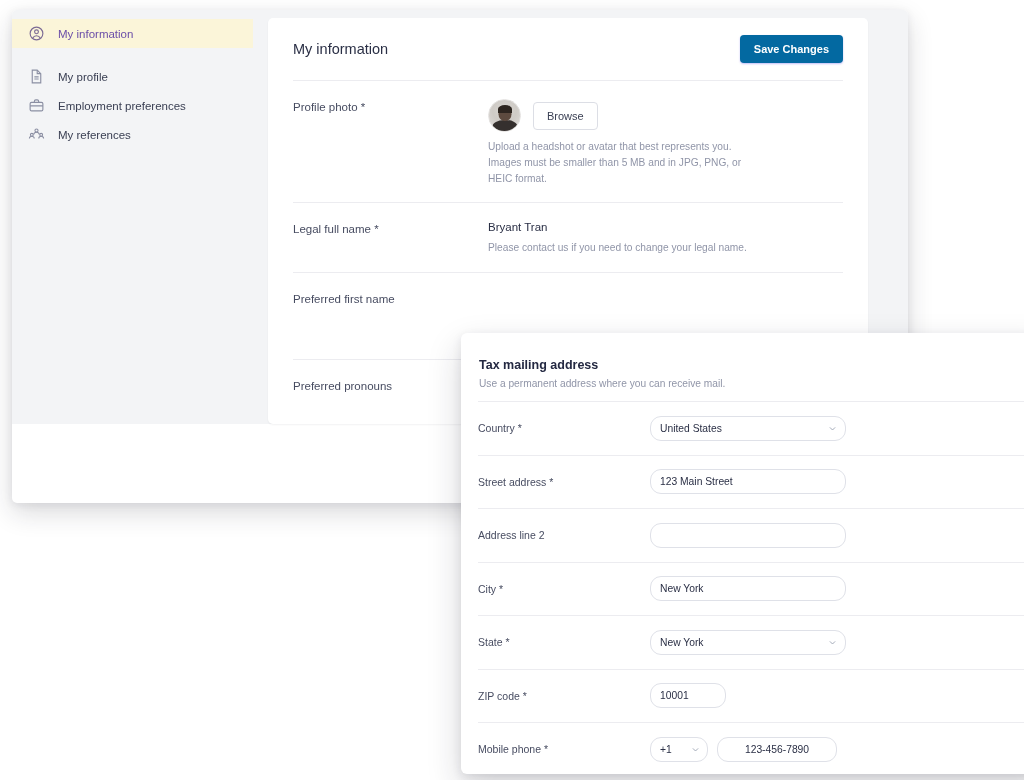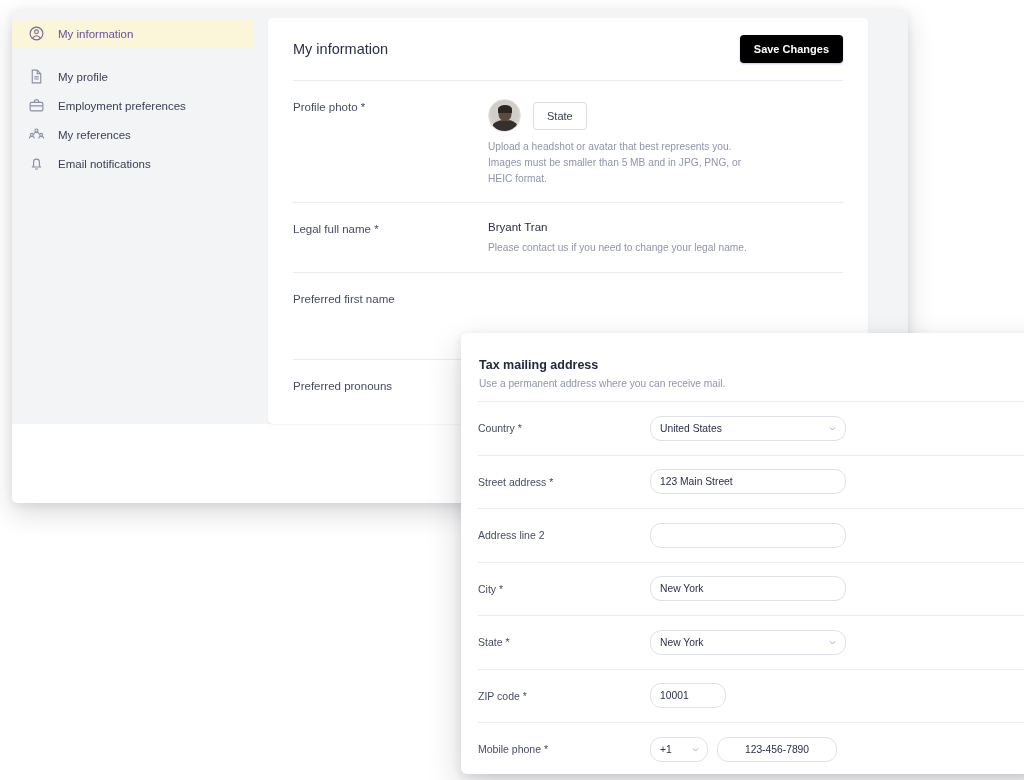--- a/index.html
+++ b/index.html
@@ -63,21 +63,21 @@
     box-shadow: 0 1px 2px rgba(28,30,45,0.06);
     padding: 0 22px;
     position: relative;
   }
   .card-head {
     display: flex; align-items: center; justify-content: space-between;
     height: 62px; padding: 0 3px;
   }
   .card-title { font-size: 14.5px; color: #2a2f45; }
   .btn-primary {
-    background: #000000; color: #ffffff;
+    background: #0369a1; color: #ffffff;
     font-size: 11px; font-weight: bold;
     border: none; border-radius: 4px;
     padding: 8px 14px; cursor: pointer;
     box-shadow: 0 1px 2px rgba(79,70,229,0.35);
   }
   .hr { height: 1px; background: #ececf0; margin: 0 3px; }
 
   .frow { display: flex; padding: 18px 3px 16px 3px; gap: 0; justify-content: flex-end; }
   .flabel {
     width: 195px; flex: 0 0 195px;
@@ -200,29 +200,20 @@
               <path d="M8.2 12c0-2 1.7-3.2 3.8-3.2S15.8 10 15.8 12"></path>
               <circle cx="5.4" cy="12.4" r="2"></circle>
                 <path d="M2 17.6c0-1.9 1.5-3 3.4-3s3.4 1.1 3.4 3"></path>
               <circle cx="18.6" cy="12.4" r="2"></circle>
                 <path d="M15.2 17.6c0-1.9 1.5-3 3.4-3s3.4 1.1 3.4 3"></path>
             </svg>
           </span>
           <span class="nav-label">My references</span>
         </div>
 
-        <div class="nav-item">
-          <span class="ico">
-            <svg viewBox="0 0 24 24" fill="none" stroke="currentColor" stroke-width="1.6">
-              <path d="M6.5 17h11l-1.4-2.2V10a4.1 4.1 0 0 0-8.2 0v4.8z"></path>
-              <path d="M10.4 19.2a1.8 1.8 0 0 0 3.2 0"></path>
-            </svg>
-          </span>
-          <span class="nav-label">Email notifications</span>
-        </div>
 
       </div>
 
       <div class="content-area">
         <div class="card">
 
           <div class="card-head">
             <div class="card-title">My information</div>
             <button class="btn-primary">Save Changes</button>
           </div>
@@ -231,21 +222,21 @@
 
           <div class="frow">
             <div class="flabel">Profile photo *</div>
             <div class="fbody">
               <div class="photo-row">
                 <div class="avatar">
                   <div class="torso"></div>
                     <div class="head"></div>
                     <div class="hair"></div>
                 </div>
-                <button class="btn-ghost">State</button>
+                <button class="btn-ghost">Browse</button>
               </div>
               <div class="fhelp">Upload a headshot or avatar that best represents you. Images must be smaller than 5 MB and in JPG, PNG, or HEIC format.</div>
             </div>
           </div>
 
           <div class="hr"></div>
 
           <div class="frow tall-row2">
             <div class="flabel">Legal full name *</div>
             <div class="fbody">

